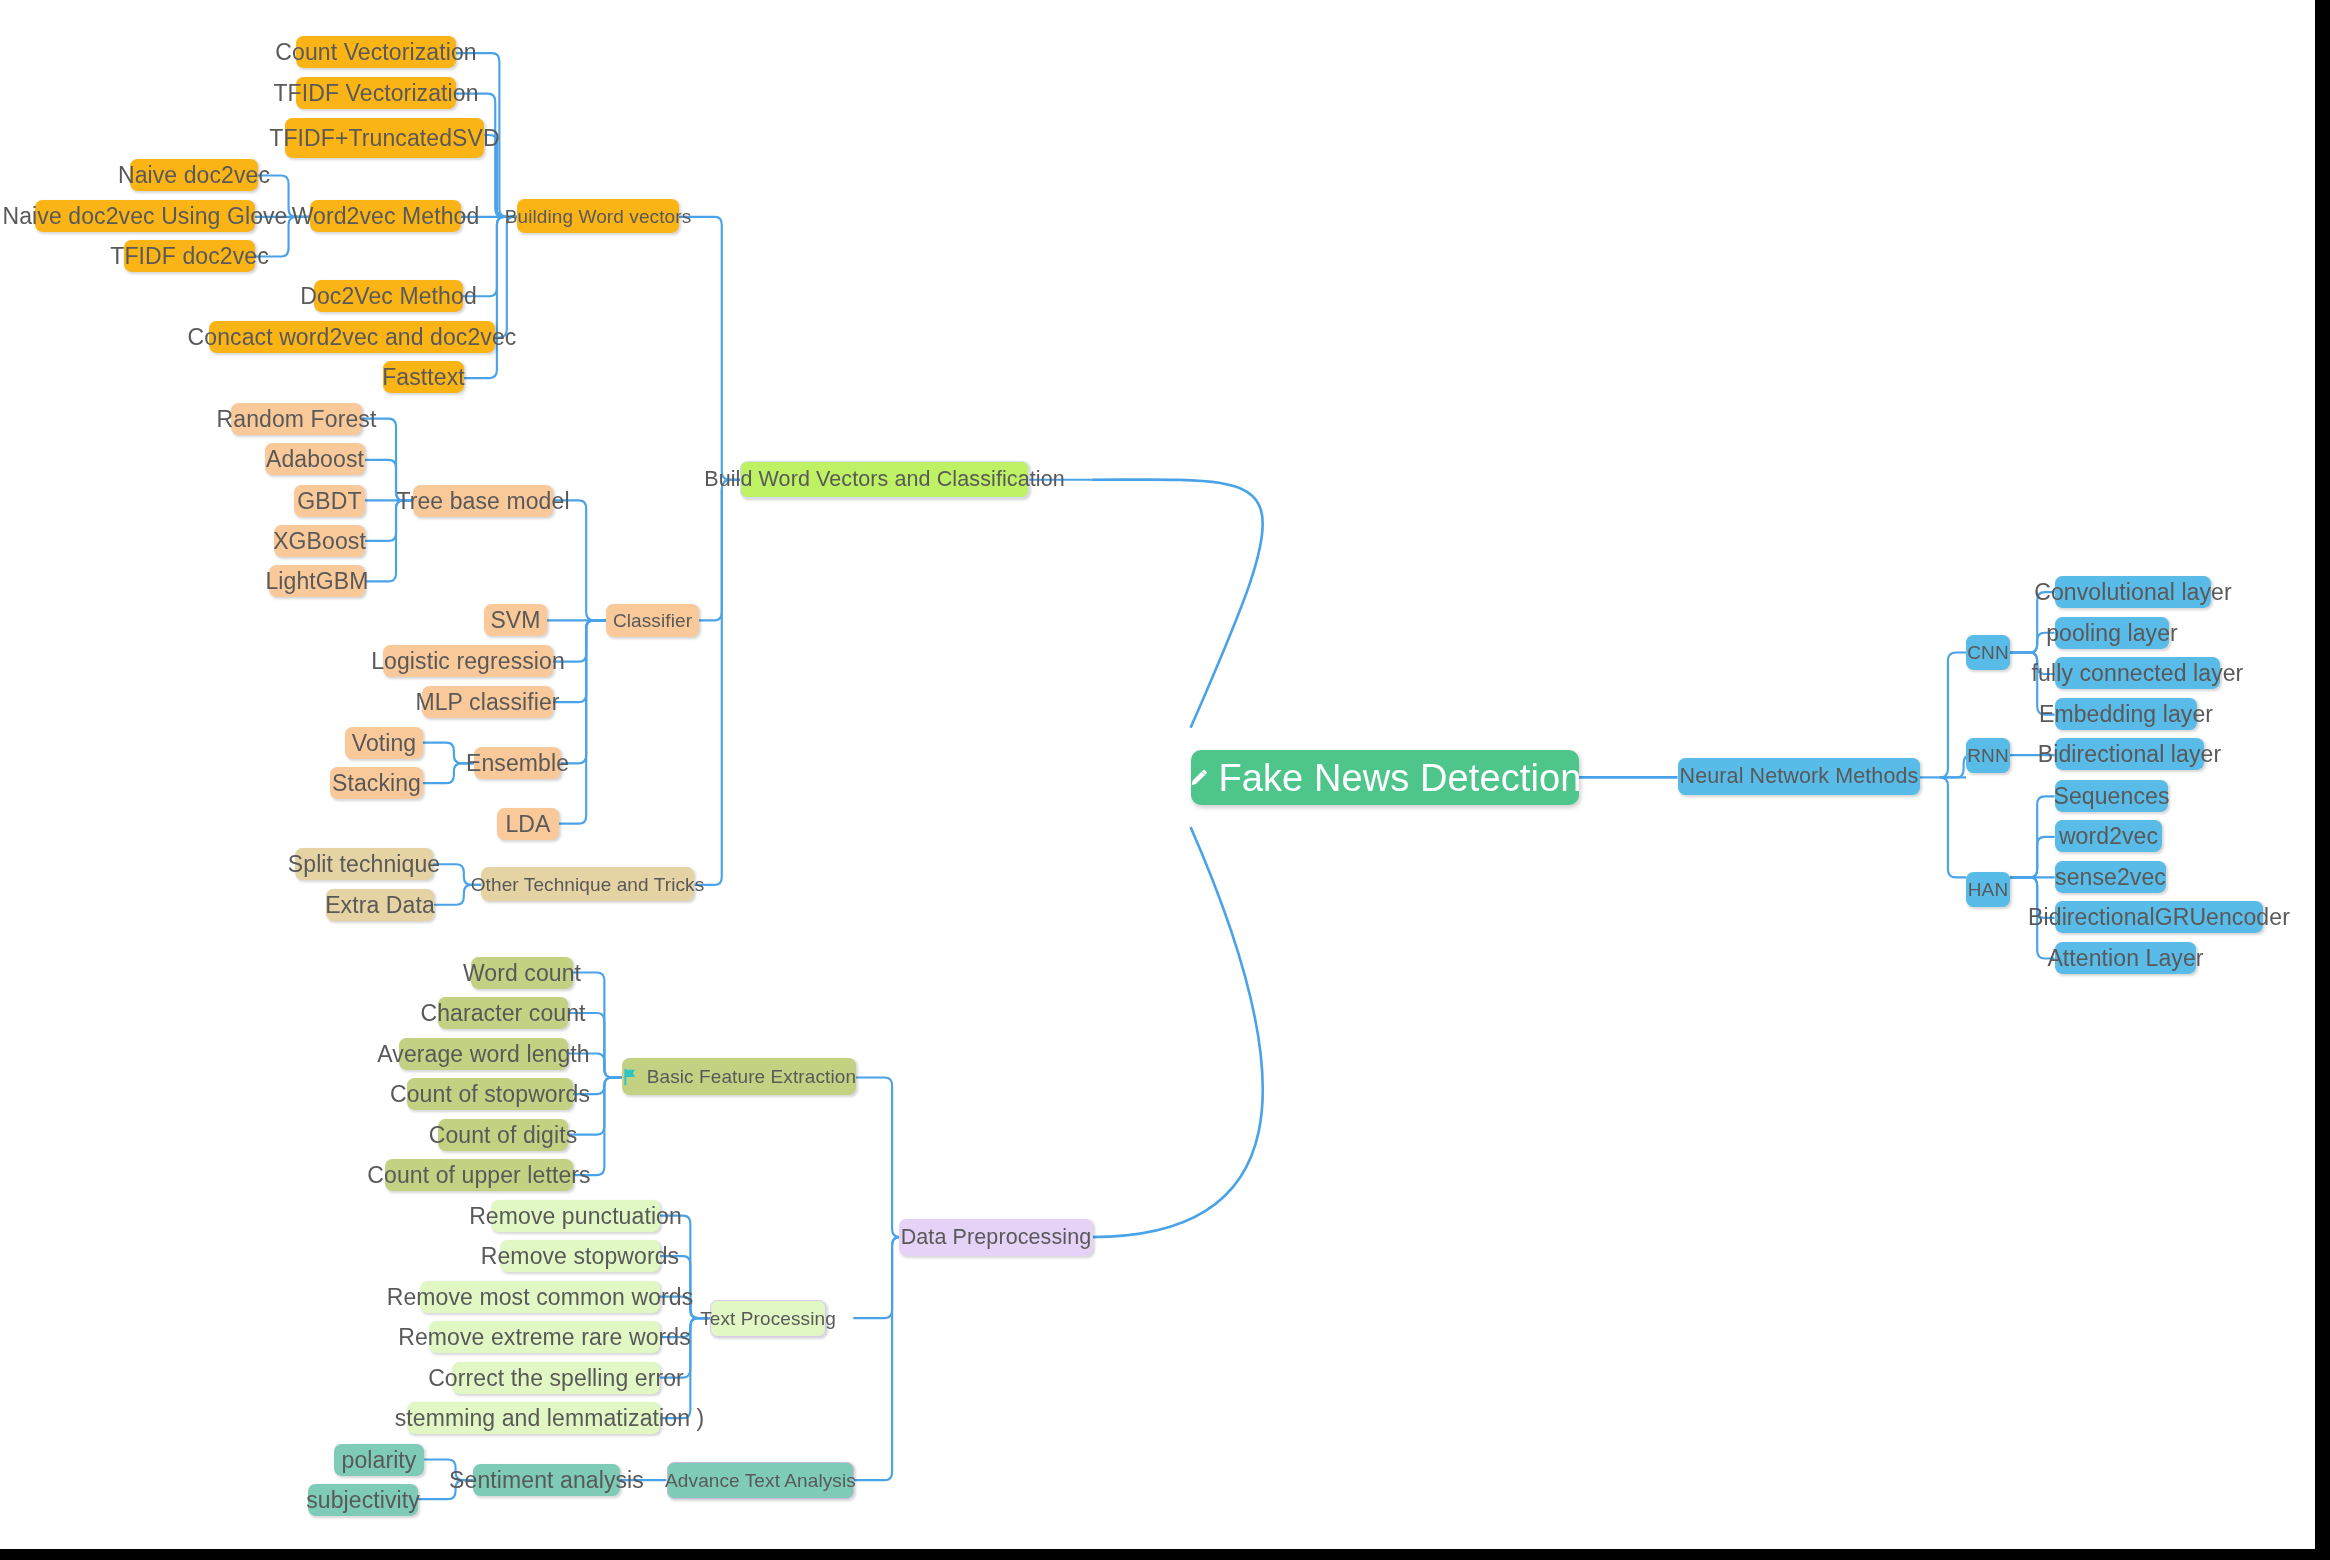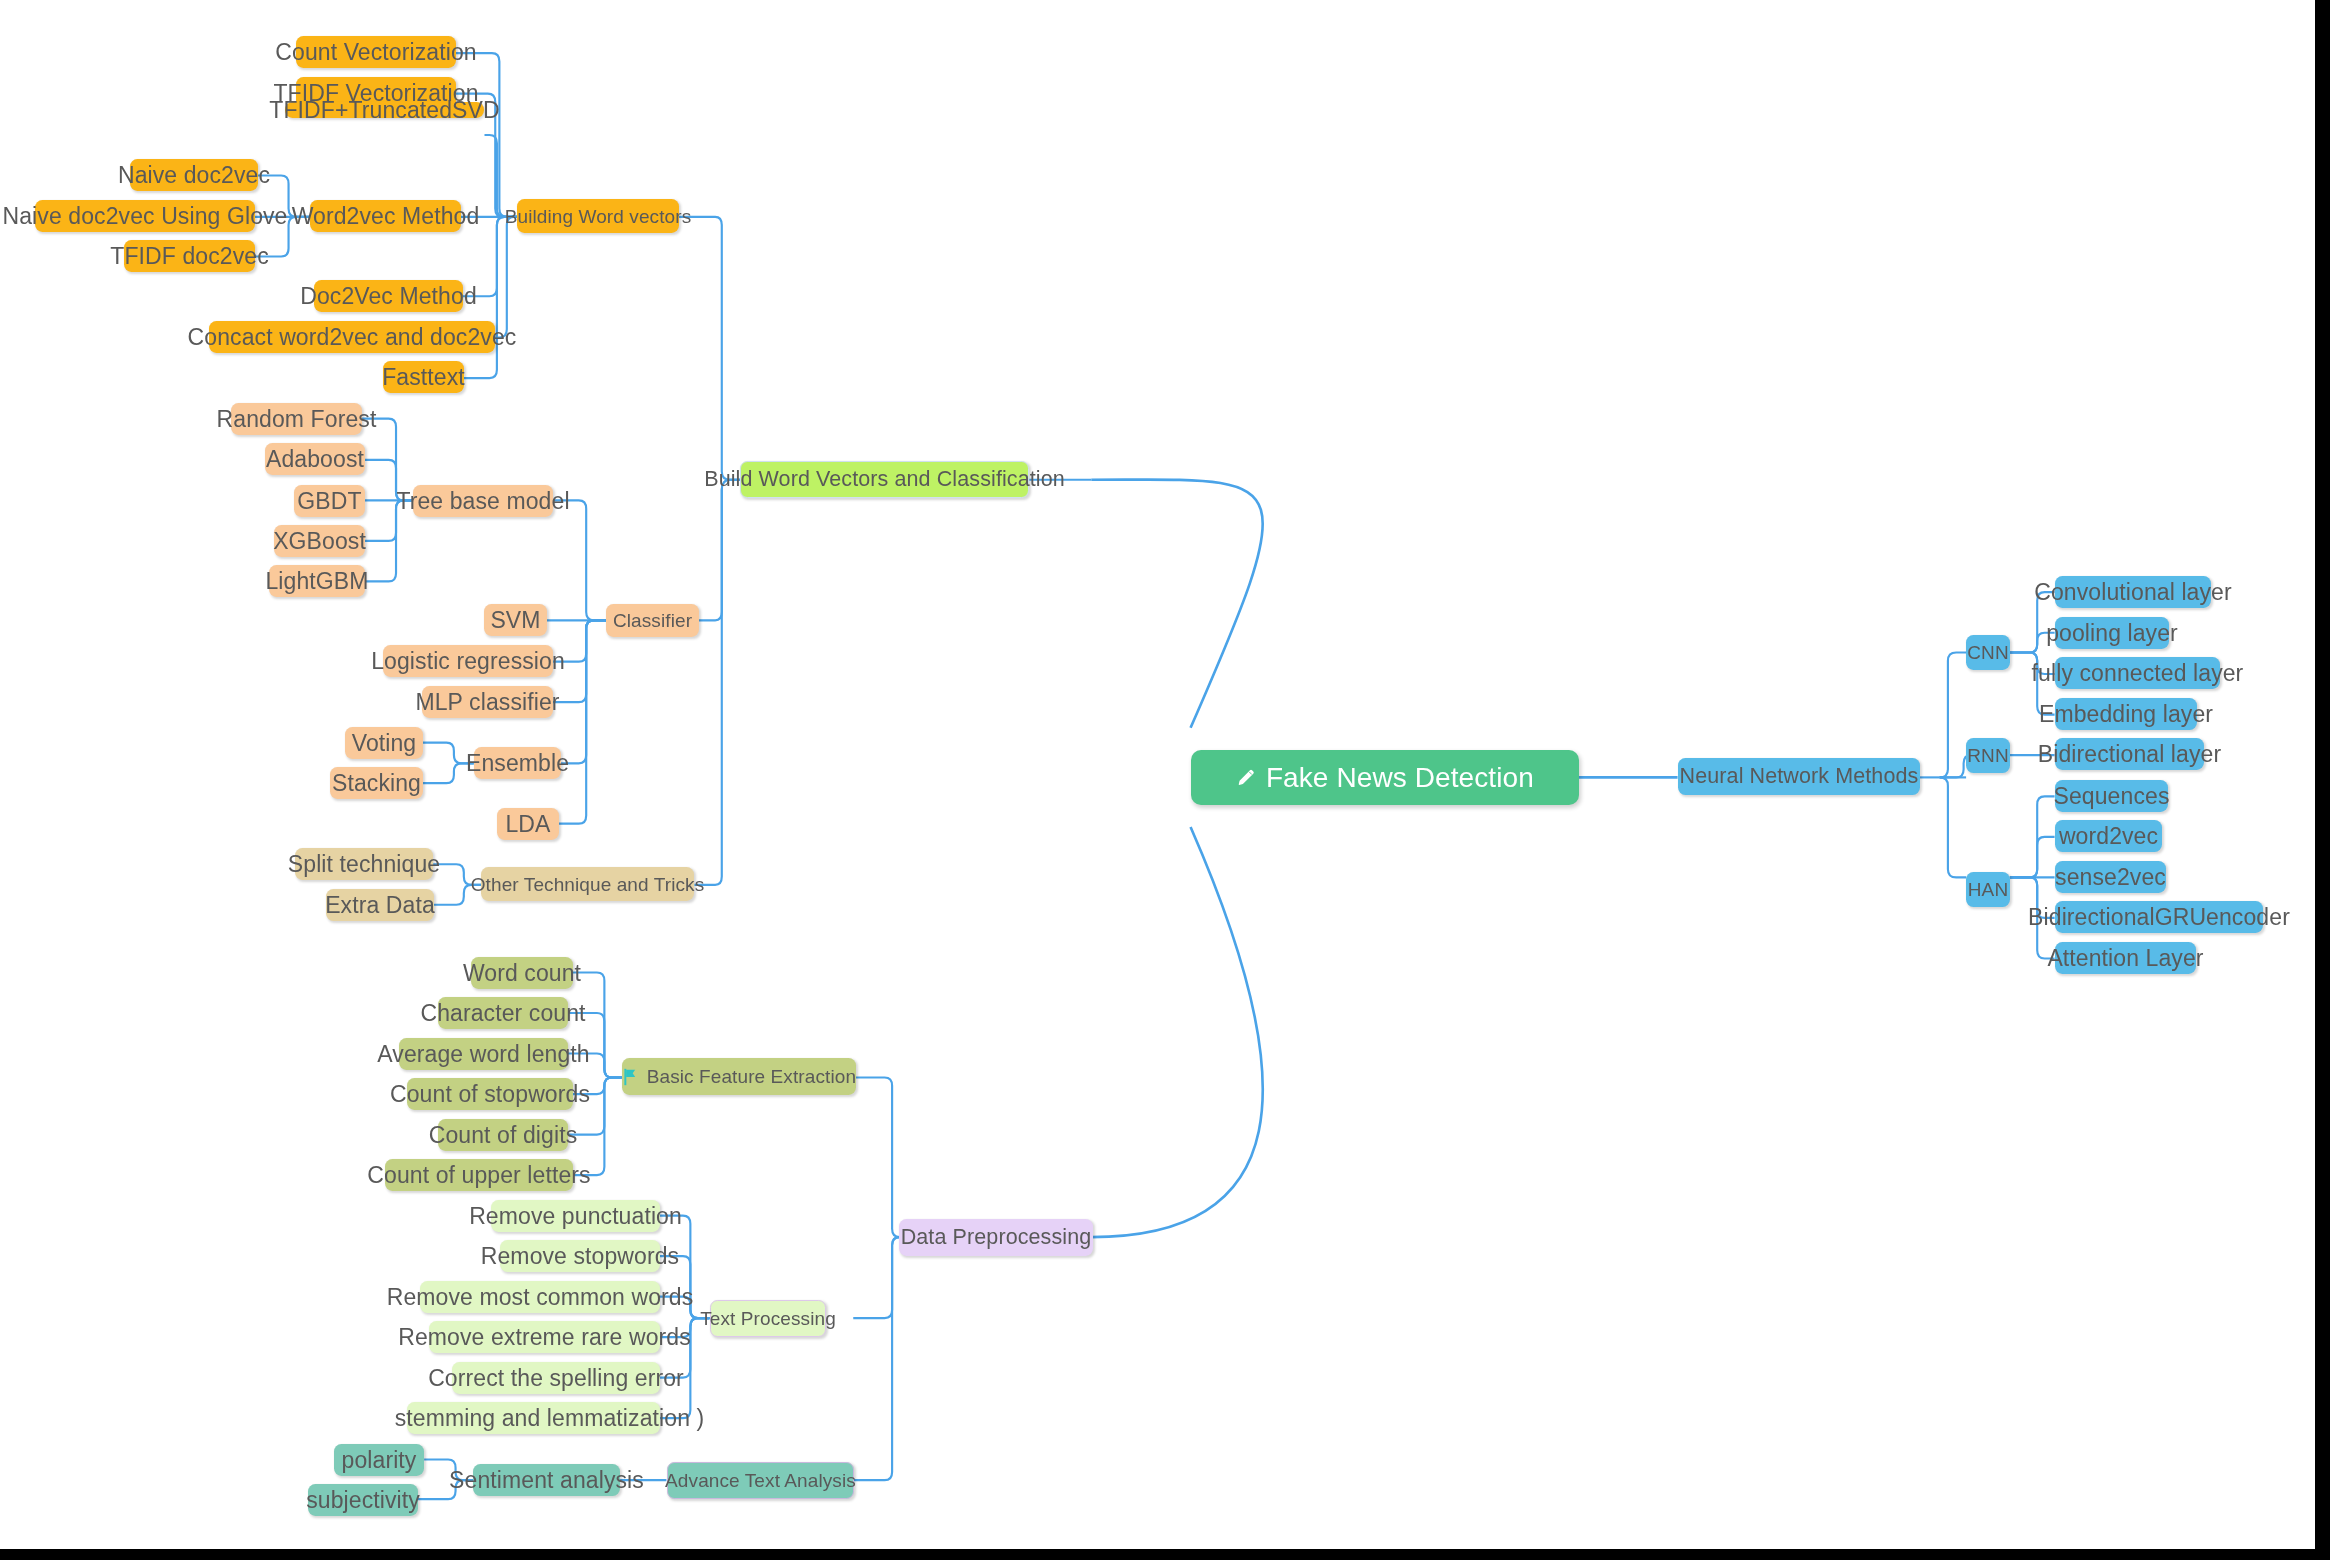--- a/index.html
+++ b/index.html
@@ -40,21 +40,21 @@
   .c-blue{background:#58bbe8;}
   .c-olive{background:#c3d183;}
   .c-lgreen{background:#e1f7c4;border:1.2px solid #ddc8ea;}
   .c-lgreen-plain{background:#e1f7c4;}
   .c-teal{background:#7ecbb8;}
   .c-teal-b{background:#7ecbb8;border:1.2px solid #c9b8dd;}
   .c-lav{background:#e6d2f7;}
   .c-khaki-main{background:#bef264;border:1.2px solid #cfe0ef;}
   .c-blue-main{background:#58bbe8;}
 
-  .sz-root{font-size:28px;padding:0 14px;}
+  .sz-root{font-size:38px;padding:0 14px;}
   .sz-main{font-size:21.5px;}
   .sz-l2{font-size:19px;}
   .sz-l3{font-size:23px;}
 
   .icon{display:inline-block;vertical-align:middle;margin-right:8.3px;}
   .icon svg{display:block;}
 </style>
 </head>
 <body>
 
@@ -180,21 +180,21 @@
 
   <div class="node c-orange sz-l2" style="left:517px;top:199px;width:162px;height:34px;">
     <span class="lbl">Building Word vectors</span>
   </div>
   <div class="node c-orange sz-l3" style="left:296px;top:36px;width:160px;height:32px;">
     <span class="lbl">Count Vectorization</span>
   </div>
   <div class="node c-orange sz-l3" style="left:296px;top:77px;width:160px;height:32px;">
     <span class="lbl">TFIDF Vectorization</span>
   </div>
-  <div class="node c-orange sz-l3" style="left:285px;top:102px;width:199px;height:16px;">
+  <div class="node c-orange sz-l3" style="left:285px;top:118px;width:199px;height:40px;">
     <span class="lbl">TFIDF+TruncatedSVD</span>
   </div>
   <div class="node c-orange sz-l3" style="left:310px;top:200px;width:151px;height:32px;">
     <span class="lbl">Word2vec Method</span>
   </div>
   <div class="node c-orange sz-l3" style="left:130px;top:159px;width:128px;height:32px;">
     <span class="lbl">Naive doc2vec</span>
   </div>
   <div class="node c-orange sz-l3" style="left:35px;top:200px;width:220px;height:32px;">
     <span class="lbl">Naive doc2vec Using Glove</span>

